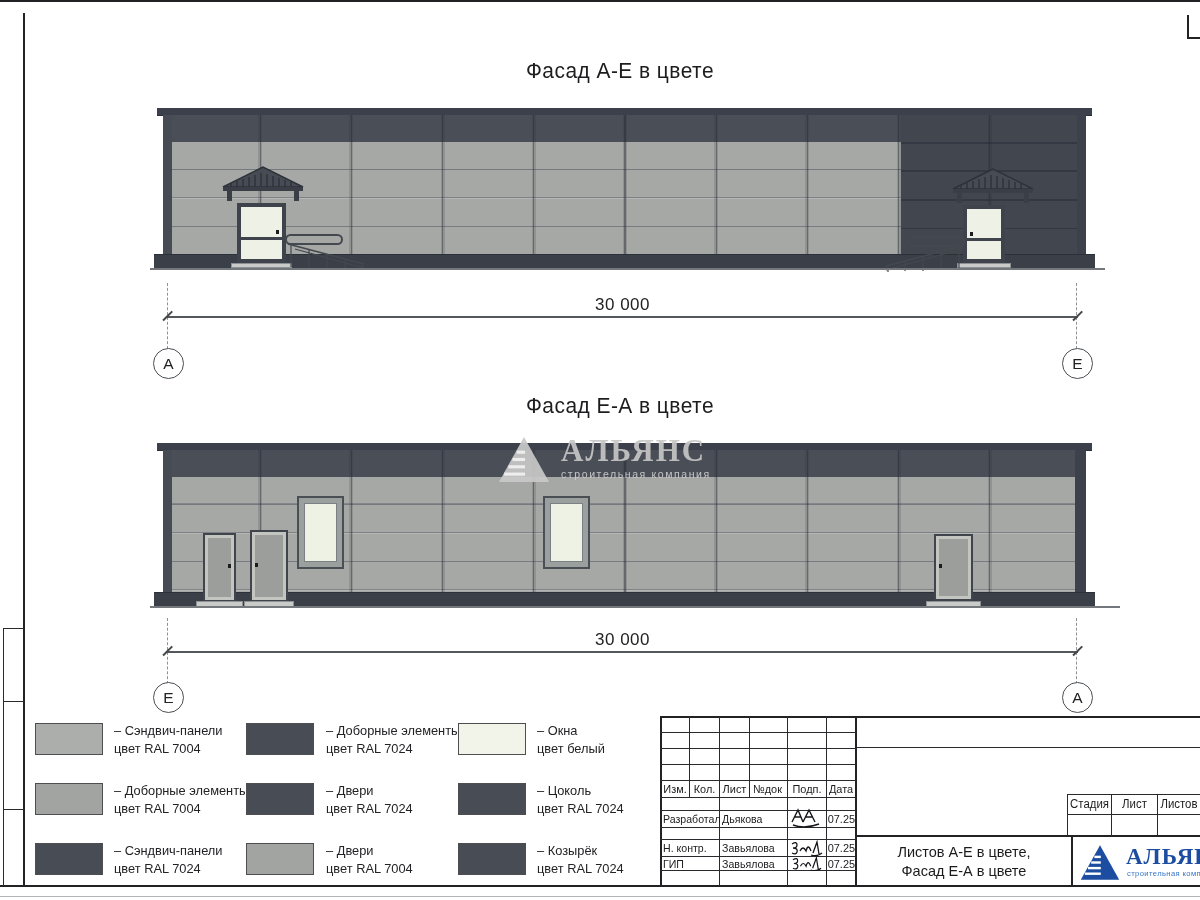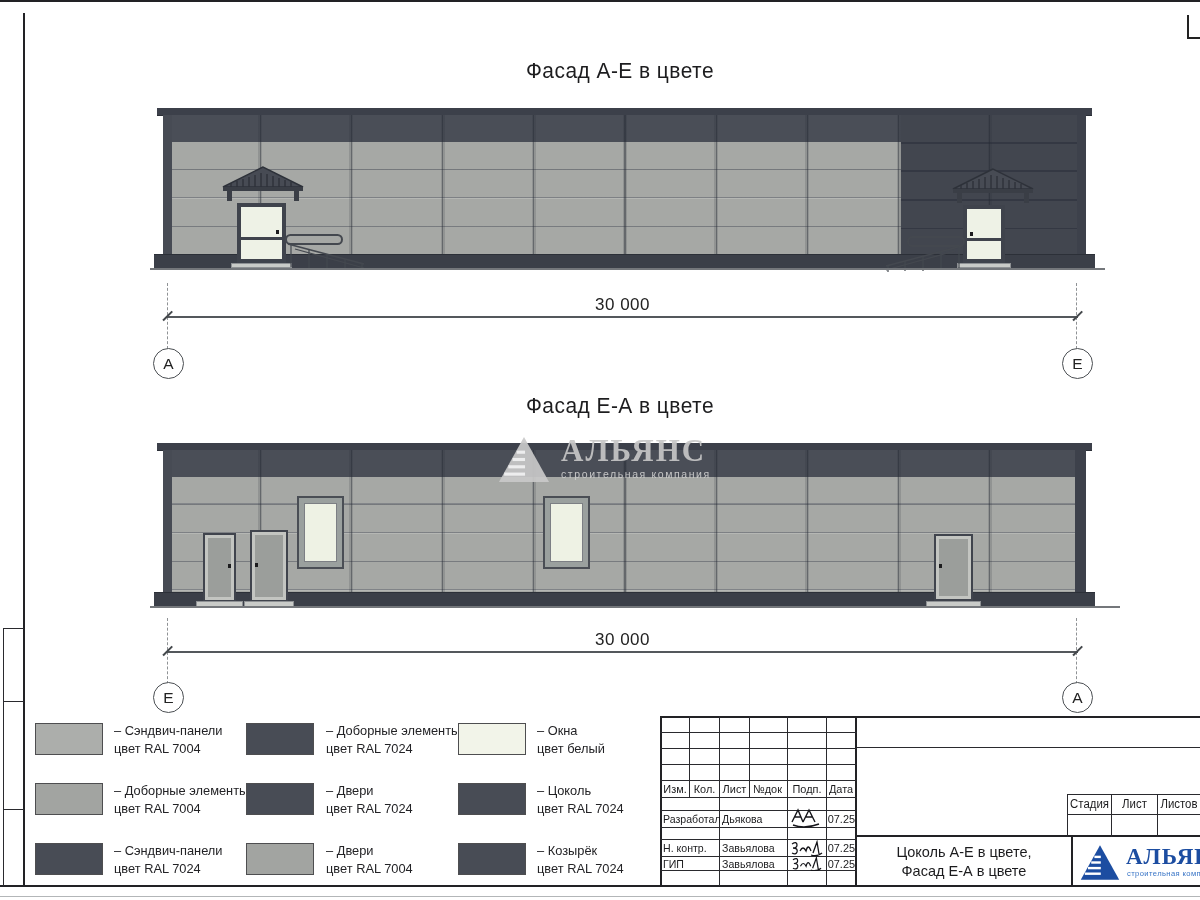--- a/index.html
+++ b/index.html
@@ -329,21 +329,21 @@
     <div class="tbc" style="left:827px;top:858px;width:28px">07.25</div>
     <svg class="abs" style="left:790px;top:856px" width="34" height="15" viewBox="0 0 34 16">
       <path d="M2,4 Q7,1 7,5 Q7,8 3,8 Q8,8 7,12 Q6,15 2,13 M10,11 Q13,5 16,11 Q18,3 21,11 M23,13 L27,2 L29,14 M21,15 Q27,17 32,13" fill="none" stroke="#15151a" stroke-width="1.3"></path>
     </svg>
 
     <div class="tbc" style="left:1068px;top:797px;width:43px;font-size:12px">Стадия</div>
     <div class="tbc" style="left:1112px;top:797px;width:45px;font-size:12px">Лист</div>
     <div class="tbc" style="left:1158px;top:797px;width:42px;font-size:12px">Листов</div>
 
     <div class="doc-title" style="left:857px;top:838px;width:214px;height:47px">
-      <div>Цоколь А-Е в цвете,</div>
+      <div>Листов А-Е в цвете,</div>
       <div>Фасад Е-А в цвете</div>
     </div>
 
     <svg class="abs" style="left:1080px;top:841px" width="40" height="43" viewBox="0 0 100 90">
       <polygon points="50,2 2,88 98,88" fill="#1c4da1"></polygon>
       <rect x="36" y="28" width="16" height="6" fill="#ffffff"></rect>
       <rect x="28" y="42" width="24" height="6" fill="#ffffff"></rect>
       <rect x="20" y="56" width="32" height="6" fill="#ffffff"></rect>
       <rect x="12" y="70" width="40" height="6" fill="#ffffff"></rect>
     </svg>

